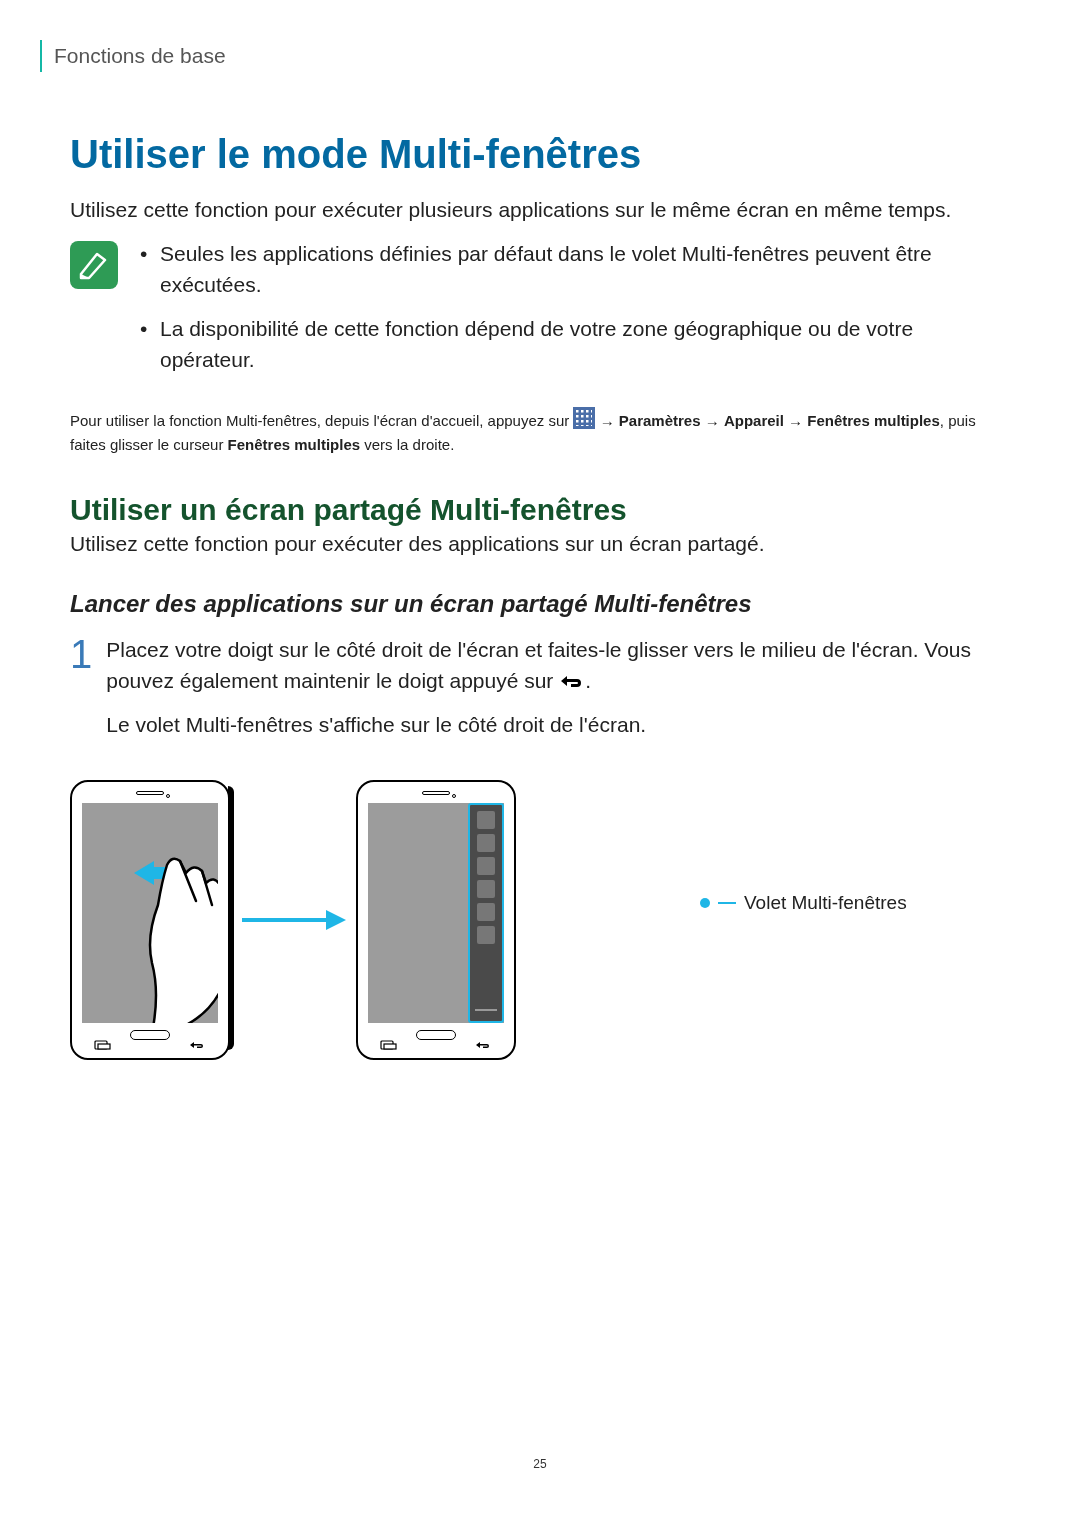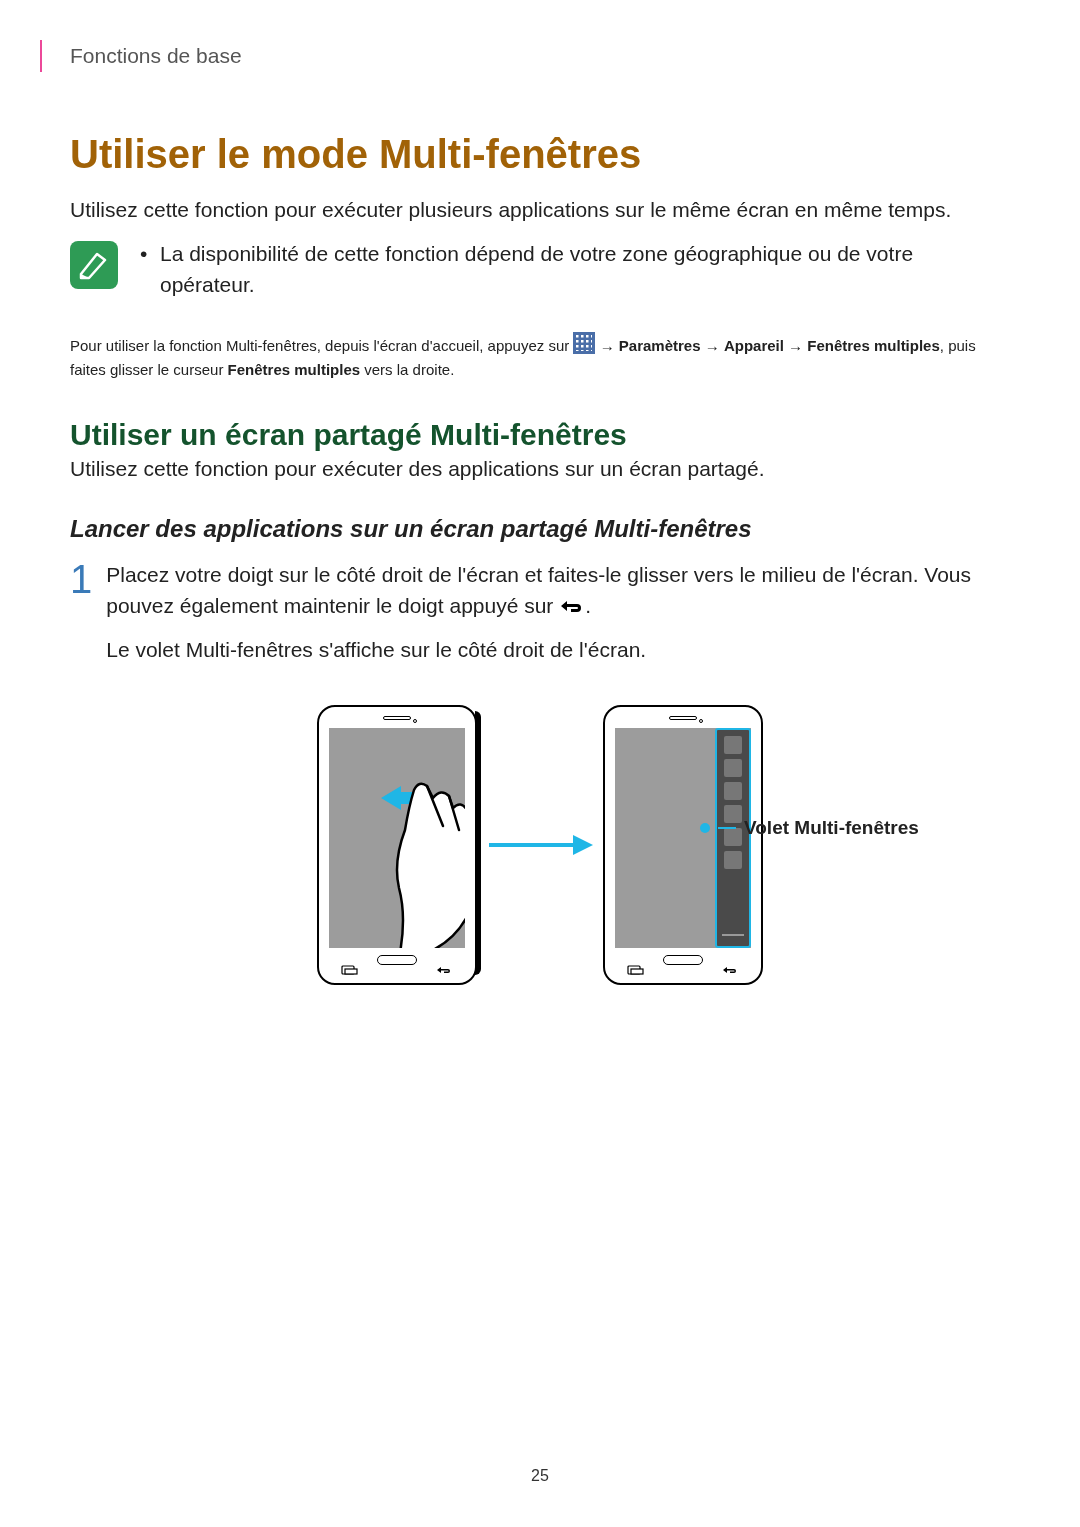--- a/index.html
+++ b/index.html
@@ -10,29 +10,29 @@
     background: #fff;
     color: #222;
     position: relative;
   }
   .page {
     padding: 40px 70px 0 70px;
   }
   .breadcrumb {
     font-size: 21px;
     color: #555;
-    border-left: 2px solid #ec4899;
-    padding-left: 28px;
+    border-left: 2px solid #14b8a6;
+    padding-left: 12px;
     margin-left: -30px;
     height: 32px;
     line-height: 32px;
     margin-bottom: 60px;
   }
   h1 {
-    color: #a16207;
+    color: #0369a1;
     font-size: 40px;
     font-weight: 700;
     margin-bottom: 18px;
   }
   .body-text {
     font-size: 21px;
     line-height: 1.45;
     margin-bottom: 14px;
   }
   .note-row {
@@ -133,25 +133,23 @@
   }
   .step-body {
     flex: 1;
     font-size: 21px;
     line-height: 1.5;
   }
   .step-body p { margin-bottom: 10px; }
   .diagram {
     display: flex;
     align-items: center;
-    justify-content: center;
     gap: 8px;
     margin-top: 30px;
     position: relative;
-    font-weight: bold;
   }
   .phone {
     width: 160px;
     height: 280px;
     border: 2.5px solid #000;
     border-radius: 18px;
     background: #fff;
     position: relative;
     display: flex;
     flex-direction: column;
@@ -259,25 +257,25 @@
     font-size: 19px;
     color: #222;
   }
   .hand-swipe {
     position: absolute;
     top: 40px;
     left: 30px;
   }
   .page-number {
     position: absolute;
-    bottom: 42px;
+    bottom: 56px;
     left: 0;
     width: 100%;
     text-align: center;
-    font-size: 16px;
+    font-size: 12px;
     color: #333;
   }
   b { font-weight: 700; }
 </style>
 </head>
 <body>
 
 <div class="page">
   <div class="breadcrumb">Fonctions de base</div>
 
@@ -286,20 +284,21 @@
   <p class="body-text">Utilisez cette fonction pour exécuter plusieurs applications sur le même écran en même temps.</p>
 
   <div class="note-row">
     <div class="note-icon">
       <svg viewBox="0 0 34 34">
         <path d="M4 26 L20 6 L28 12 L12 30 L4 30 Z" fill="none" stroke="#fff" stroke-width="2.5" stroke-linejoin="round"></path>
         <path d="M4 30 L4 26 L12 30 Z" fill="#fff"></path>
       </svg>
     </div>
     <div class="note-list">
+      <div class="note-item">Seules les applications définies par défaut dans le volet Multi-fenêtres peuvent être exécutées.</div>
       <div class="note-item">La disponibilité de cette fonction dépend de votre zone géographique ou de votre opérateur.</div>
     </div>
   </div>
 
   <p class="para">
     <span>Pour utiliser la fonction Multi-fenêtres, depuis l'écran d'accueil, appuyez sur </span><span class="inline-icon-apps"></span><span> → </span><b>Paramètres</b><span> → </span><b>Appareil</b><span> → </span><b>Fenêtres multiples</b><span>, puis faites glisser le curseur </span><b>Fenêtres multiples</b><span> vers la droite.</span>
   </p>
 
   <h2>Utiliser un écran partagé Multi-fenêtres</h2>
   <p class="body-text">Utilisez cette fonction pour exécuter des applications sur un écran partagé.</p>

